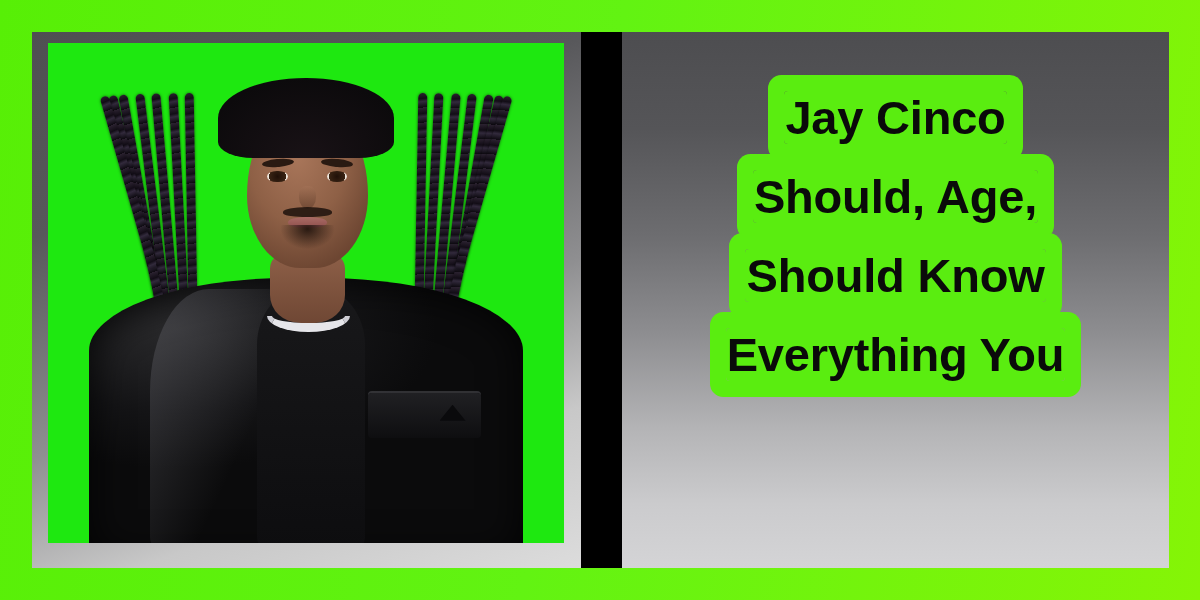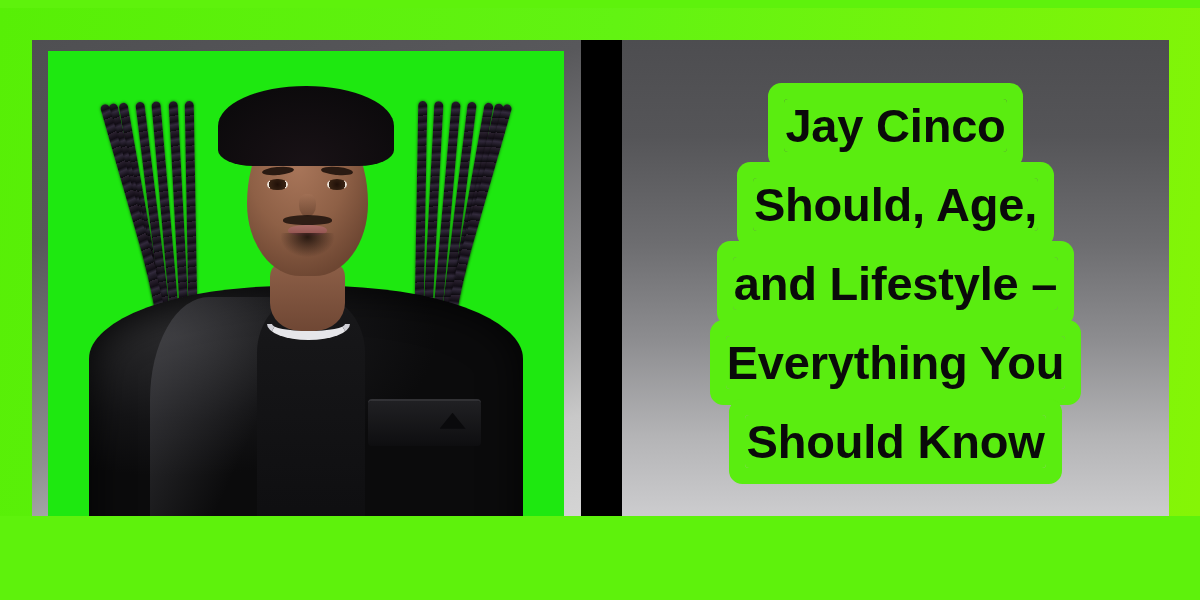--- a/index.html
+++ b/index.html
@@ -12,24 +12,23 @@
 
   body {
     font-family: "Liberation Sans", sans-serif;
     background: #5ef20c;
   }
 
   
   #canvas {
     position: relative;
     width: 1200px;
-    height: 508px;
+    height: 600px;
     background: linear-gradient(100deg, #57ef06 0%, #62f312 48%, #85f506 100%);
     overflow: hidden;
-    margin-top: 8px;
   }
 
   
   #photo-frame {
     position: absolute;
     left: 32px;
     top: 32px;
     width: 550px;
     height: 536px;
     background: linear-gradient(160deg, #4f4f52 0%, #58585b 28%, #8f8f91 58%, #c8c8c8 78%, #dcdcdc 100%);
@@ -325,19 +324,18 @@
 
     </div>
   </div>
 
   <div id="divider"></div>
 
   <div id="text-panel">
     <div id="title">
       <span class="line"><span class="hl">Jay Cinco</span></span>
       <span class="line"><span class="hl">Should, Age,</span></span>
-      <span class="line"><span class="hl">and Lifestyle –</span></span>
+      <span class="line"><span class="hl">Should Know</span></span>
       <span class="line"><span class="hl">Everything You</span></span>
-      <span class="line"><span class="hl">Should Know</span></span>
     </div>
   </div>
 
 </div>
 
 </body></html>

